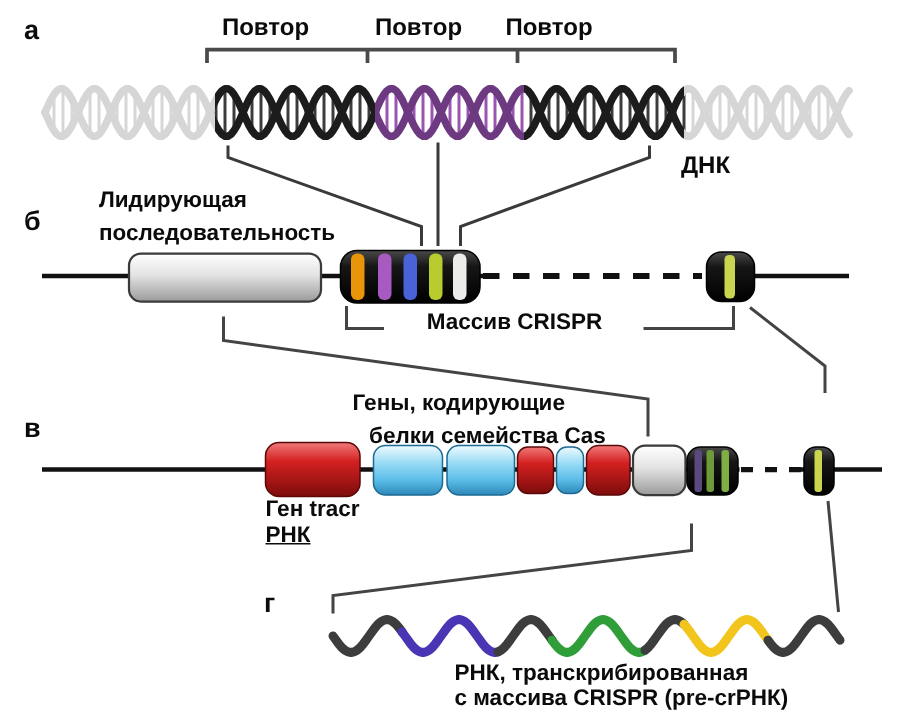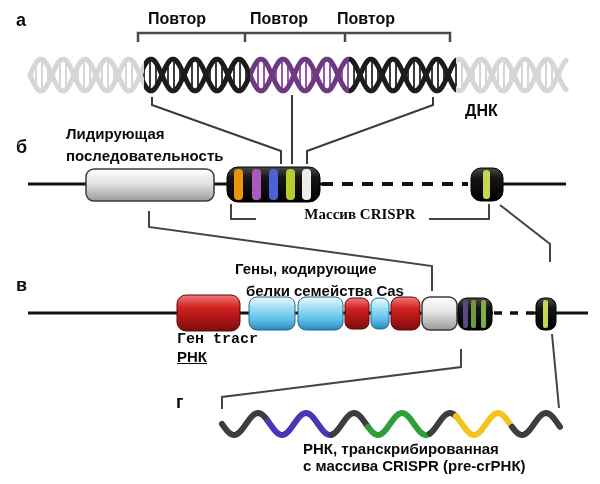--- a/index.html
+++ b/index.html
@@ -208,29 +208,29 @@
         <path d="M430,433.5L432,431.8L434,429.5L436,426.8L438,424.0L440,421.2L442,418.5L444,416.2L446,414.5L448,413.4L450,413.0L452,413.4L454,414.5L456,416.2" fill="none" stroke="#3d3d3d" stroke-width="6" stroke-linecap="round" stroke-linejoin="round"></path>
         <path d="M456,416.2L458,418.5L460,421.2L462,424.0L464,426.8L466,429.5L468,431.8L470,433.5L472,434.6L474,435.0L476,434.6L478,433.5L480,431.8L482,429.5L484,426.8L486,424.0L488,421.2L490,418.5L492,416.2L494,414.5L496,413.4L498,413.0L500,413.4L502,414.5L504,416.2L506,418.5L508,421.2L510,424.0L512,426.8" fill="none" stroke="#f2c51d" stroke-width="6" stroke-linecap="round" stroke-linejoin="round"></path>
         <path d="M512,426.8L514,429.5L516,431.8L518,433.5L520,434.6L522,435.0L524,434.6L526,433.5L528,431.8L530,429.5L532,426.8L534,424.0L536,421.2L538,418.5L540,416.2L542,414.5L544,413.4L546,413.0L548,413.4L550,414.5L552,416.2L554,418.5L556,421.2L558,424.0L560,426.8" fill="none" stroke="#3d3d3d" stroke-width="6" stroke-linecap="round" stroke-linejoin="round"></path>
       </g>
   </svg>
 
   <div class="lbl sz18" style="left:16px;top:11px;">а</div>
   <div class="lbl sz16 ctr" style="left:177px;top:11px;">Повтор</div>
   <div class="lbl sz16 ctr" style="left:279px;top:11px;">Повтор</div>
   <div class="lbl sz16 ctr" style="left:366px;top:11px;">Повтор</div>
-  <div class="lbl sz16" style="left:465px;top:103px;">ДНК</div>
+  <div class="lbl sz16" style="left:454px;top:103px;">ДНК</div>
 
   <div class="lbl sz18" style="left:16px;top:138px;">б</div>
   <div class="lbl sz15" style="left:66px;top:148px;">последовательность</div>
   <div class="lbl sz15" style="left:66px;top:126px;">Лидирующая</div>
-  <div class="lbl sz15 ctr" style="left:360px;top:207px;font-family:Liberation Serif, serif;">Массив CRISPR</div>
+  <div class="lbl sz15 ctr" style="left:343px;top:207px;">Массив CRISPR</div>
 
   <div class="lbl sz18" style="left:16px;top:276px;">в</div>
   <div class="lbl sz15" style="left:235px;top:261px;">Гены, кодирующие</div>
   <div class="lbl sz15" style="left:246px;top:283px;">белки семейства Cas</div>
-  <div class="lbl sz15" style="left:177px;top:332px;font-family:Liberation Mono, monospace;">Ген tracr</div>
+  <div class="lbl sz15" style="left:177px;top:332px;">Ген tracr</div>
   <div class="lbl sz15" style="left:177px;top:349px;text-decoration:underline;">РНК</div>
 
   <div class="lbl sz18" style="left:176px;top:393px;">г</div>
   <div class="lbl sz15" style="left:303px;top:458px;">с массива CRISPR (pre-crРНК)</div>
   <div class="lbl sz15" style="left:303px;top:441px;">РНК, транскрибированная</div>
 </div>
 
 </body></html>

